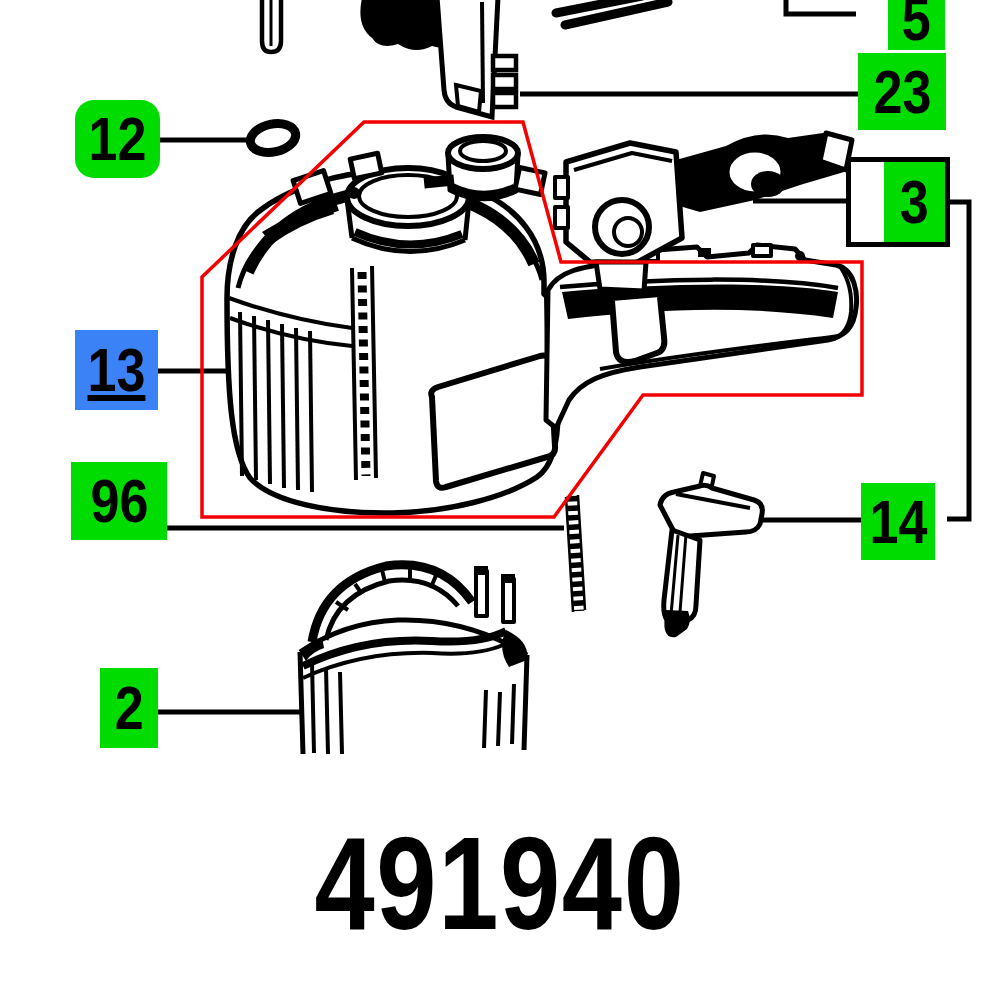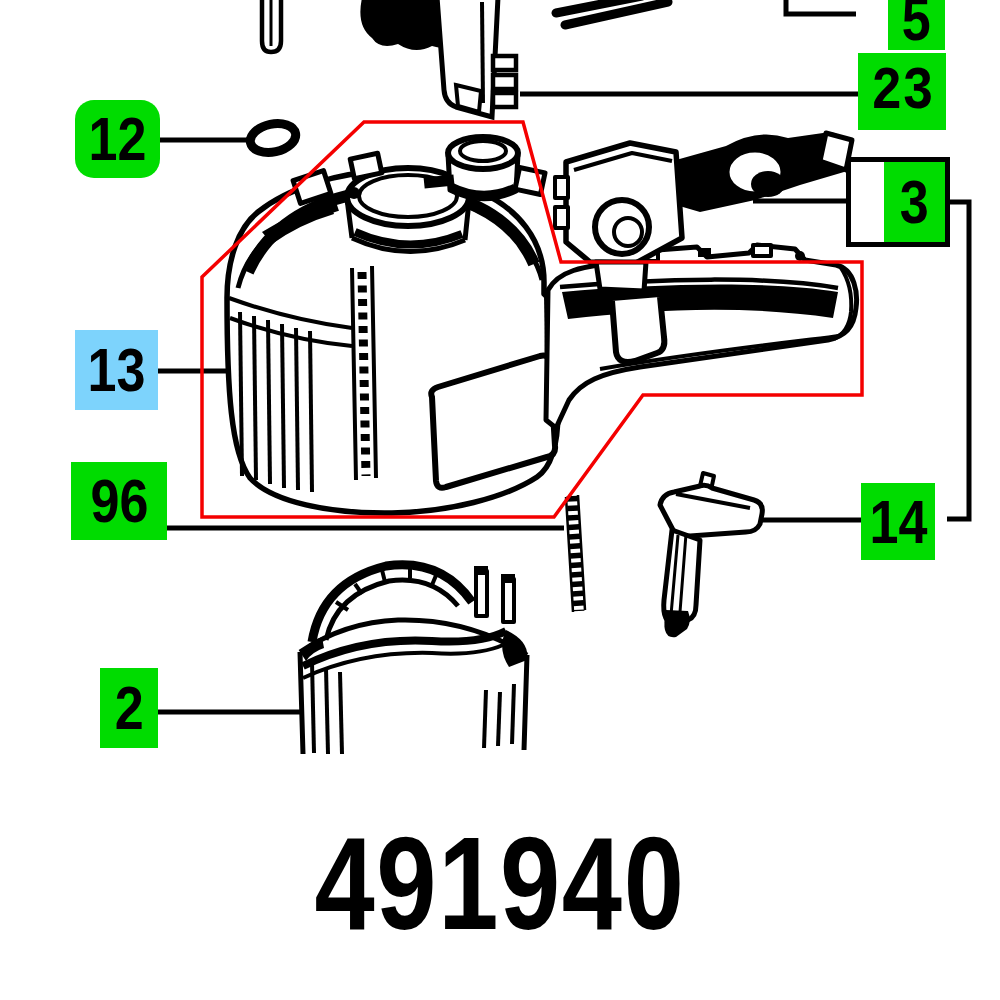--- a/index.html
+++ b/index.html
@@ -3,21 +3,21 @@
 <meta charset="utf-8">
 <style>
   html,body{margin:0;padding:0;background:#fff;}
   #stage{position:relative;width:1000px;height:1000px;overflow:hidden;background:#fff;
          font-family:"Liberation Sans",sans-serif;}
   #diagram-svg{position:absolute;left:0;top:0;width:1000px;height:1000px;}
   .callout{position:absolute;display:flex;align-items:center;justify-content:center;
            color:#000;font-weight:bold;font-size:62px;line-height:1;}
   .callout .digits{display:block;transform:scaleX(0.84);transform-origin:center;}
   .co-green{background:#00dc00;}
-  .co-red{background:#7dd3fc;}
+  .co-red{background:#3b82f6;text-decoration:underline;}
   #callout-3{border:5px solid #000;background:#fff;display:flex;align-items:stretch;
              justify-content:flex-start;padding:0;}
   #callout-3 .split-white{width:35%;background:#fff;}
   #callout-3 .split-green{width:65%;background:#00dc00;display:flex;align-items:center;justify-content:center;}
   #part-number{position:absolute;left:0;right:0;top:818px;text-align:center;
                font-weight:bold;font-size:132px;line-height:1;color:#000;
                transform:scaleX(0.82);transform-origin:50% 50%;letter-spacing:2px;}
 </style>
 </head>
 <body>
@@ -187,21 +187,21 @@
       <path d="M300,652 Q312,640 322,637 L324,648 Q312,652 306,661 Z" fill="#000"></path>
     </g>
 
     <path d="M364,122 L523,122 L561,262 L862,262 L862,395 L643,395 L554,517 L202,517 L202,277 Z" fill="none" stroke="#f40000" stroke-width="3.5"></path>
   </svg>
 
   <div class="callout co-green" style="left:888px;top:-12px;width:57px;height:62px;">
     <span class="digits">5</span>
   </div>
 
-  <div class="callout co-green" style="left:858px;top:53px;width:88px;height:77px;font-family:Liberation Mono, monospace;">
+  <div class="callout co-green" style="left:858px;top:53px;width:88px;height:77px;">
     <span class="digits">23</span>
   </div>
 
   <div class="callout co-green" style="left:75px;top:100px;width:85px;height:78px;border-radius:19px;">
     <span class="digits">12</span>
   </div>
 
   <div class="callout" id="callout-3" style="left:846px;top:157px;width:94px;height:80px;">
     <div class="split-white"></div>
     <div class="split-green">

